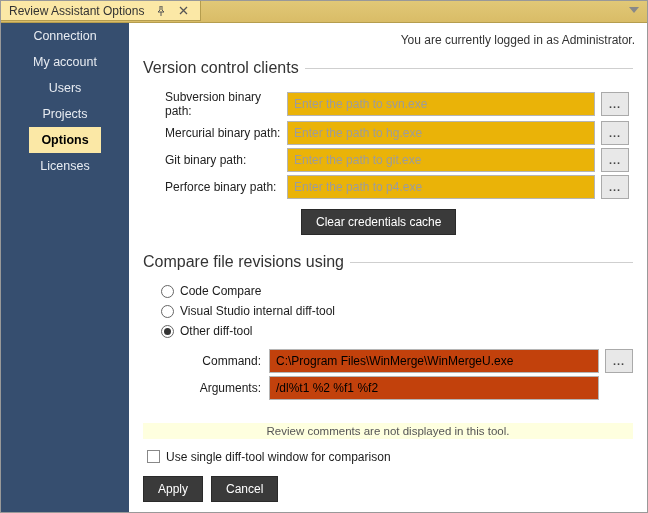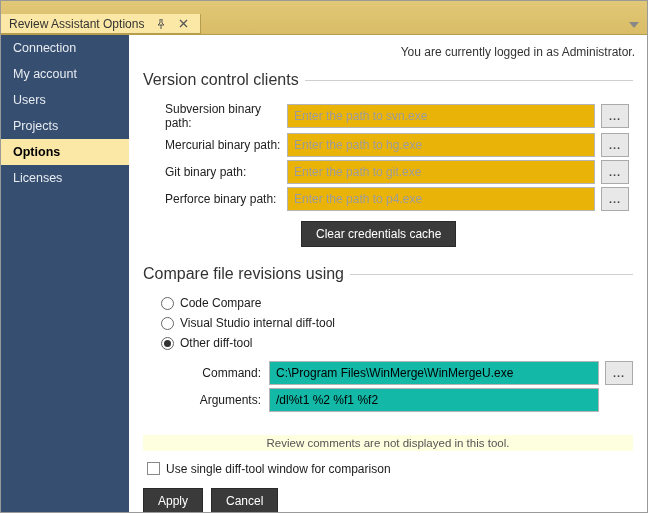--- a/index.html
+++ b/index.html
@@ -11,25 +11,25 @@
     color: #1b1b1b;
   }
   .window {
     width: 648px;
     height: 513px;
     border: 1px solid #999;
     display: flex;
     flex-direction: column;
   }
   .titlebar {
-    height: 34px;
+    height: 22px;
     background: linear-gradient(#e1c877, #d9bc67);
     border-bottom: 1px solid #b59d4e;
     display: flex;
-    align-items: flex-end;
+    align-items: flex-start;
     position: relative;
   }
   .titlebar-inner {
     background: #fbe8a6;
     height: 20px;
     display: flex;
     align-items: center;
     padding: 0 8px;
     border-right: 1px solid #b59d4e;
     border-bottom: 1px solid #b59d4e;
@@ -49,20 +49,21 @@
     flex: 1;
     display: flex;
     overflow: hidden;
   }
   .sidebar {
     width: 128px;
     background: #364e6f;
     color: #fff;
     display: flex;
     flex-direction: column;
+    align-items: center;
   }
   .side-item {
     padding: 6px 12px;
     font-size: 12.5px;
     cursor: default;
     color: #e8ecf2;
   }
   .side-item.active {
     background: #fbe8a6;
     color: #000;
@@ -156,21 +157,21 @@
   }
   .cmd-row .lbl2 {
     width: 86px;
     text-align: right;
     padding-right: 8px;
   }
   .cmd-row input[type=text] {
     flex: 1;
     height: 24px;
     border: 1px solid #b5b5b5;
-    background: #14b8a6;
+    background: #c2410c;
     padding: 0 6px;
     font-family: inherit;
     font-size: 12px;
   }
   .warning {
     background: #feffdf;
     color: #555;
     text-align: center;
     font-size: 11.5px;
     padding: 2px 0;

